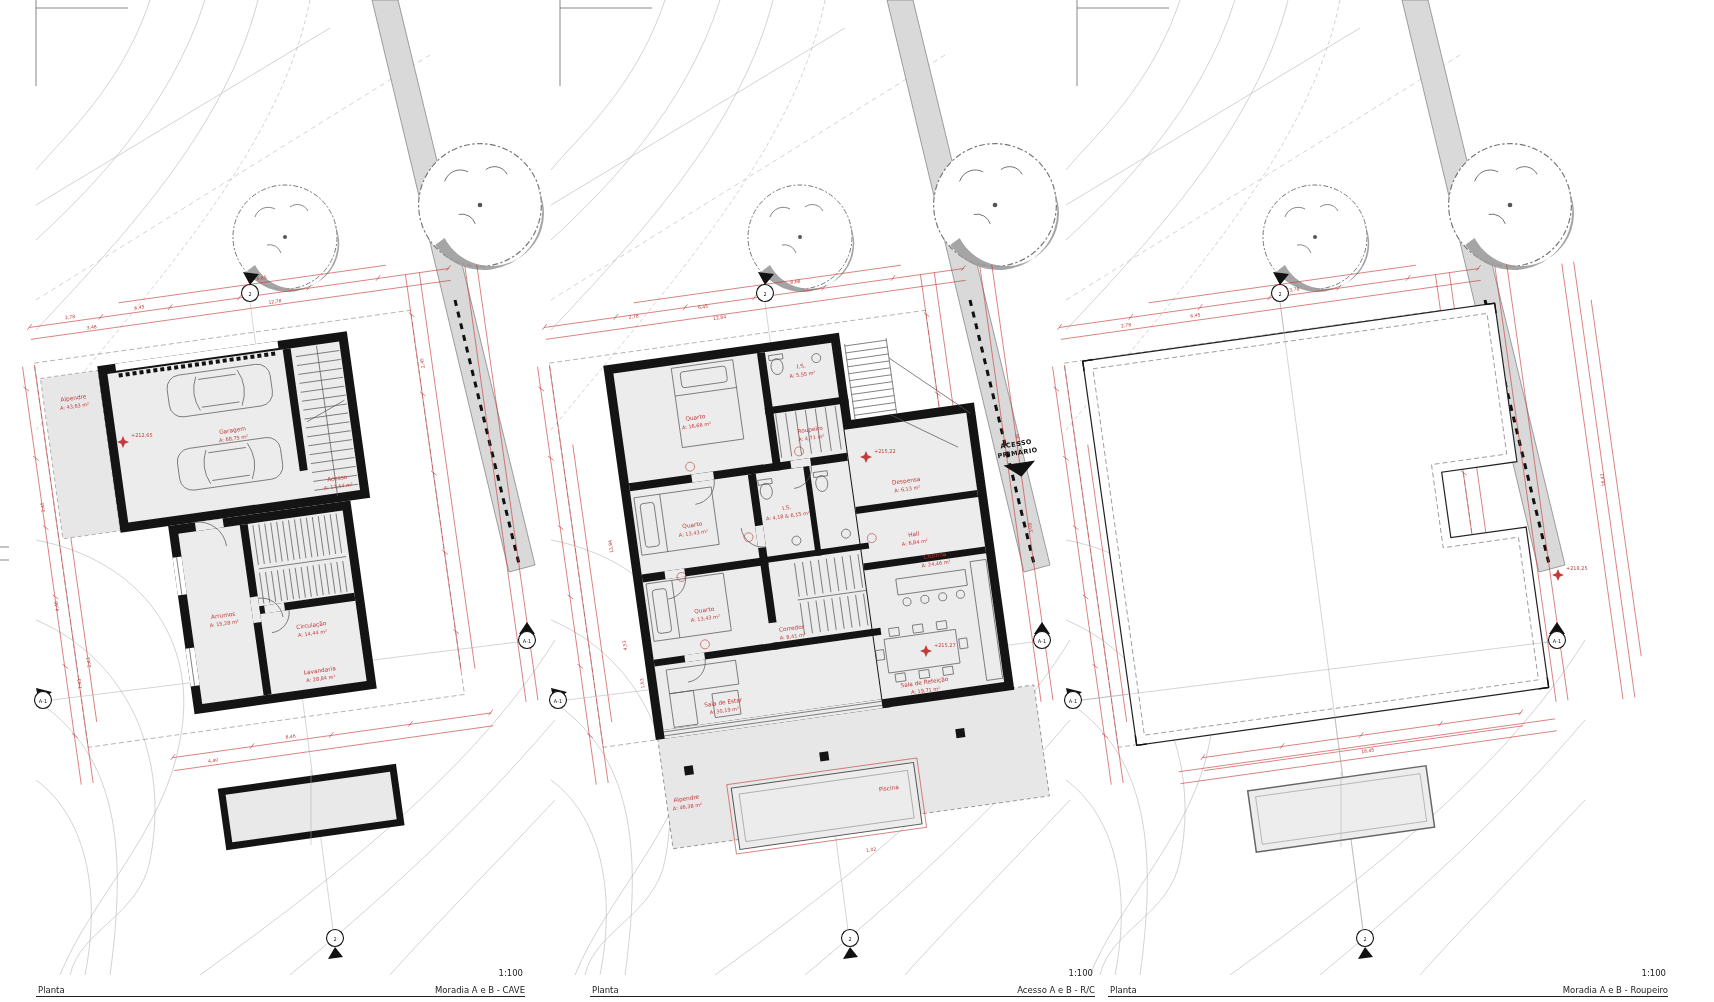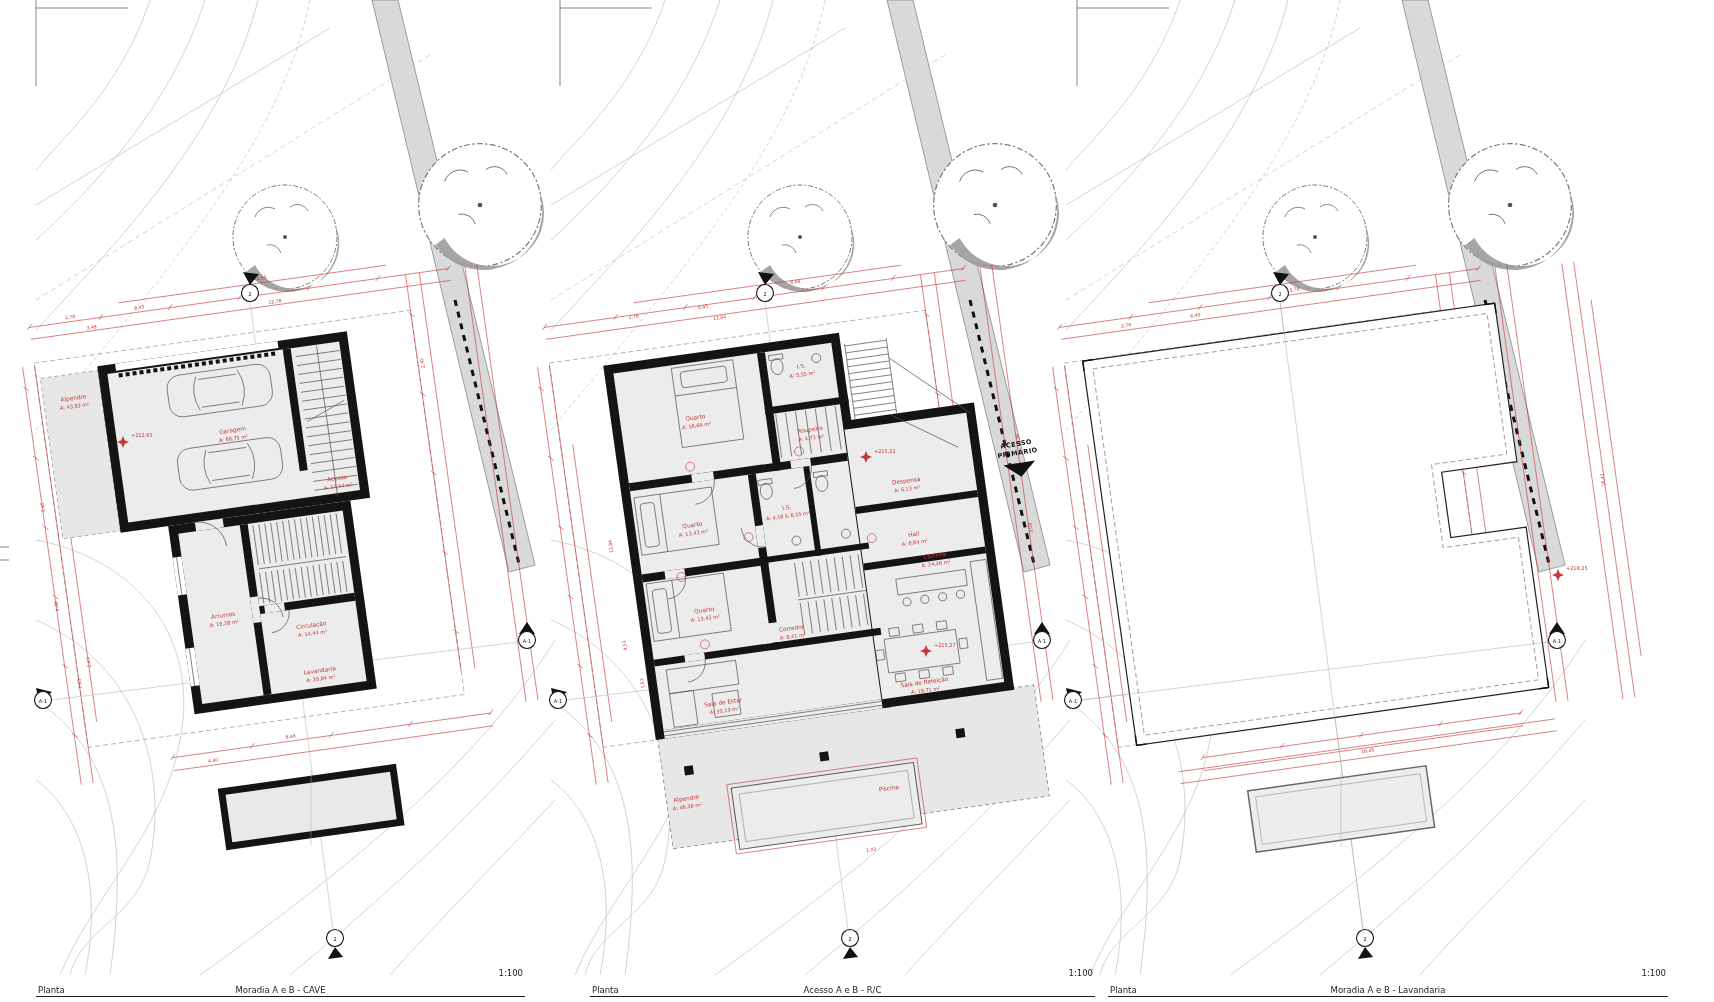--- a/index.html
+++ b/index.html
@@ -2,21 +2,21 @@
 <html><head>
 <meta charset="utf-8">
 <style>
   html,body{margin:0;padding:0;background:#fff;}
   .sheet{position:relative;width:1714px;height:1002px;background:#fff;overflow:hidden;
          font-family:"DejaVu Sans",sans-serif;}
   svg{position:absolute;left:0;top:0;}
   .footer{position:absolute;top:981px;height:15px;border-bottom:1px solid #222;
           font-size:8.5px;color:#222;}
   .footer .flabel{position:absolute;left:2px;bottom:1px;}
-  .footer .ftitle{position:absolute;left:0;right:0;bottom:1px;text-align:center;}
+  .footer .ftitle{position:absolute;left:0;right:0;bottom:1px;text-align:right;}
   .footer .fscale{position:absolute;right:2px;bottom:18px;}
 </style>
 </head>
 <body>
 
 <div class="sheet">
 
 <svg width="1714" height="1002" viewBox="0 0 1714 1002">
 <style>
   .thin{stroke:#555;stroke-width:0.7;fill:none;}
@@ -411,17 +411,17 @@
   <span class="ftitle">Moradia A e B - CAVE</span>
   <span class="fscale">1:100</span>
 </div>
 <div class="footer" style="left:590px;width:505px;">
   <span class="flabel">Planta</span>
   <span class="ftitle">Acesso A e B - R/C</span>
   <span class="fscale">1:100</span>
 </div>
 <div class="footer" style="left:1108px;width:560px;">
   <span class="flabel">Planta</span>
-  <span class="ftitle">Moradia A e B - Lavandaria</span>
+  <span class="ftitle">Moradia A e B - Roupeiro</span>
   <span class="fscale">1:100</span>
 </div>
 
 </div>
 
 </body></html>

